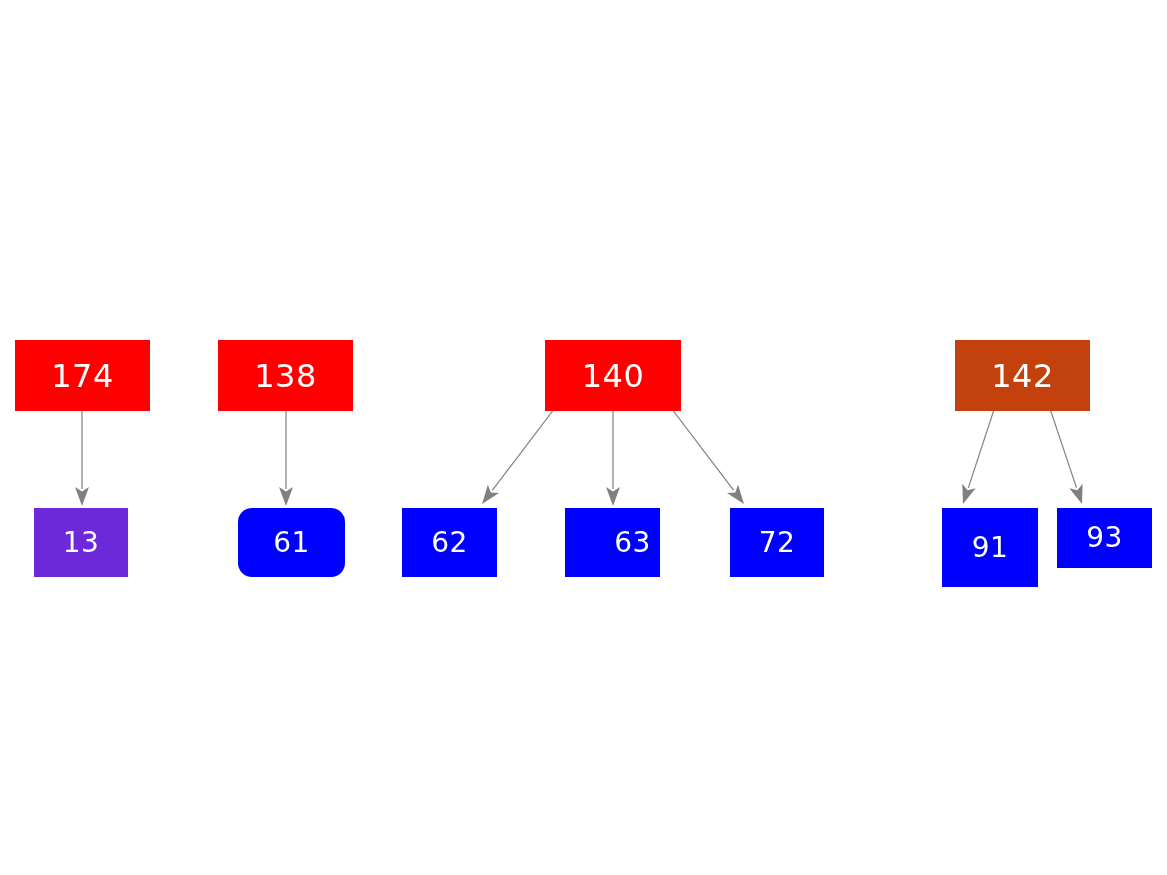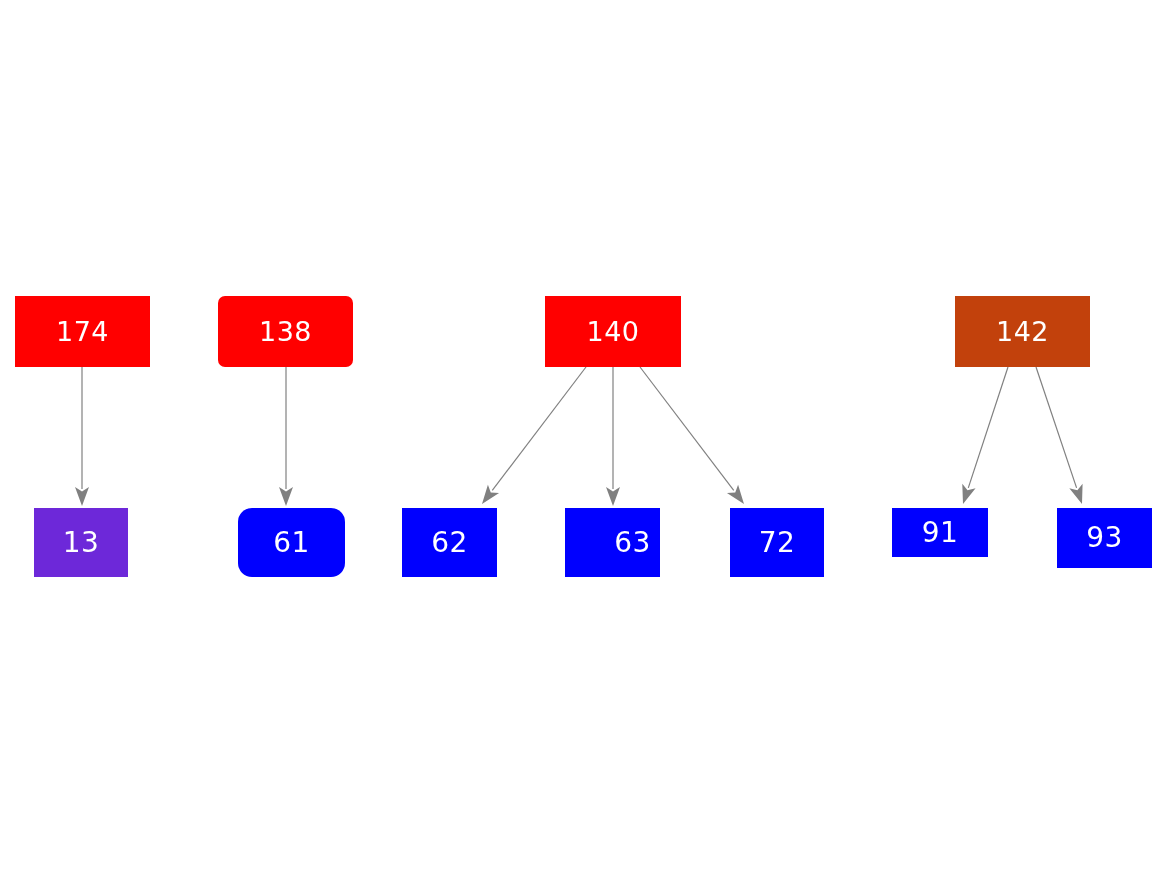--- a/index.html
+++ b/index.html
@@ -31,21 +31,22 @@
     display: flex;
     align-items: center;
     justify-content: center;
     color: #ffffff;
     line-height: 1;
     white-space: nowrap;
     user-select: none;
   }
   .node.root {
     background: #ff0000;
-    font-size: 27px;
+    font-size: 32px;
+    margin-top: 44px;
   }
   .node.leaf {
     background: #0000ff;
     font-size: 28px;
   }
   .node-label {
     display: block;
     letter-spacing: 0.5px;
   }
 </style>
@@ -85,42 +86,42 @@
       </g>
     </svg>
 
   <div id="node-layer">
       <div class="node root" style="left: 15px; top: 296px; width: 135px; height: 71px; background: rgb(255, 0, 0); color: rgb(255, 255, 255);">
         <span class="node-label">174</span>
       </div>
       <div class="node leaf" style="left: 34px; top: 508px; width: 94px; height: 69px; background: #6d28d9; color: rgb(255, 255, 255);">
         <span class="node-label">13</span>
       </div>
-      <div class="node root" style="left: 218px; top: 296px; width: 135px; height: 71px; background: rgb(255, 0, 0); color: rgb(255, 255, 255); border-radius: 7px;">
+      <div class="node root" style="left: 218px; top: 296px; width: 135px; height: 71px; background: rgb(255, 0, 0); color: rgb(255, 255, 255);">
         <span class="node-label">138</span>
       </div>
       <div class="node leaf" style="left: 238px; top: 508px; width: 107px; height: 69px; background: rgb(0, 0, 255); color: rgb(255, 255, 255); border-radius: 14px;">
         <span class="node-label">61</span>
       </div>
       <div class="node root" style="left: 545px; top: 296px; width: 136px; height: 71px; background: rgb(255, 0, 0); color: rgb(255, 255, 255);">
         <span class="node-label">140</span>
       </div>
       <div class="node leaf" style="left: 402px; top: 508px; width: 95px; height: 69px; background: rgb(0, 0, 255); color: #ffffff;">
         <span class="node-label">62</span>
       </div>
       <div class="node leaf" style="left: 565px; top: 508px; width: 95px; height: 69px; background: rgb(0, 0, 255); color: rgb(255, 255, 255); padding-left: 40px;">
         <span class="node-label">63</span>
       </div>
       <div class="node leaf" style="left: 730px; top: 508px; width: 94px; height: 69px; background: rgb(0, 0, 255); color: rgb(255, 255, 255);">
         <span class="node-label">72</span>
       </div>
       <div class="node root" style="left: 955px; top: 296px; width: 135px; height: 71px; background: #c2410c; color: rgb(255, 255, 255);">
         <span class="node-label">142</span>
       </div>
-      <div class="node leaf" style="left: 892px; top: 508px; width: 96px; height: 49px; background: rgb(0, 0, 255); color: rgb(255, 255, 255);">
+      <div class="node leaf" style="left: 942px; top: 508px; width: 96px; height: 79px; background: rgb(0, 0, 255); color: rgb(255, 255, 255);">
         <span class="node-label">91</span>
       </div>
       <div class="node leaf" style="left: 1057px; top: 508px; width: 95px; height: 60px; background: rgb(0, 0, 255); color: rgb(255, 255, 255);">
         <span class="node-label">93</span>
       </div>
     </div>
 
 </div>
 
 </body></html>

